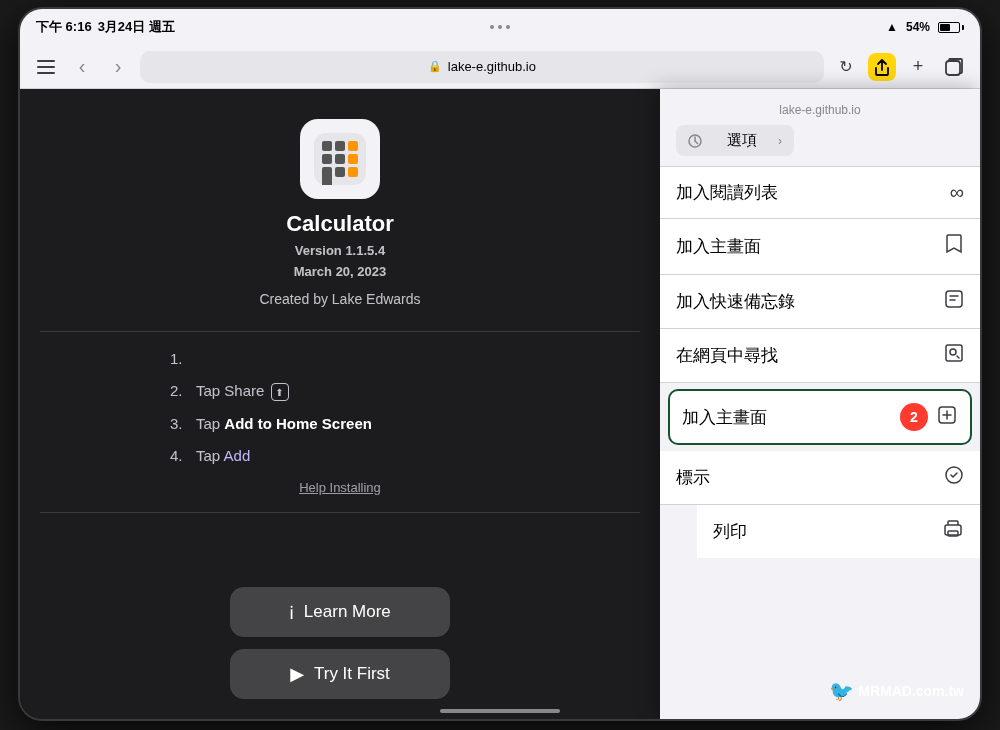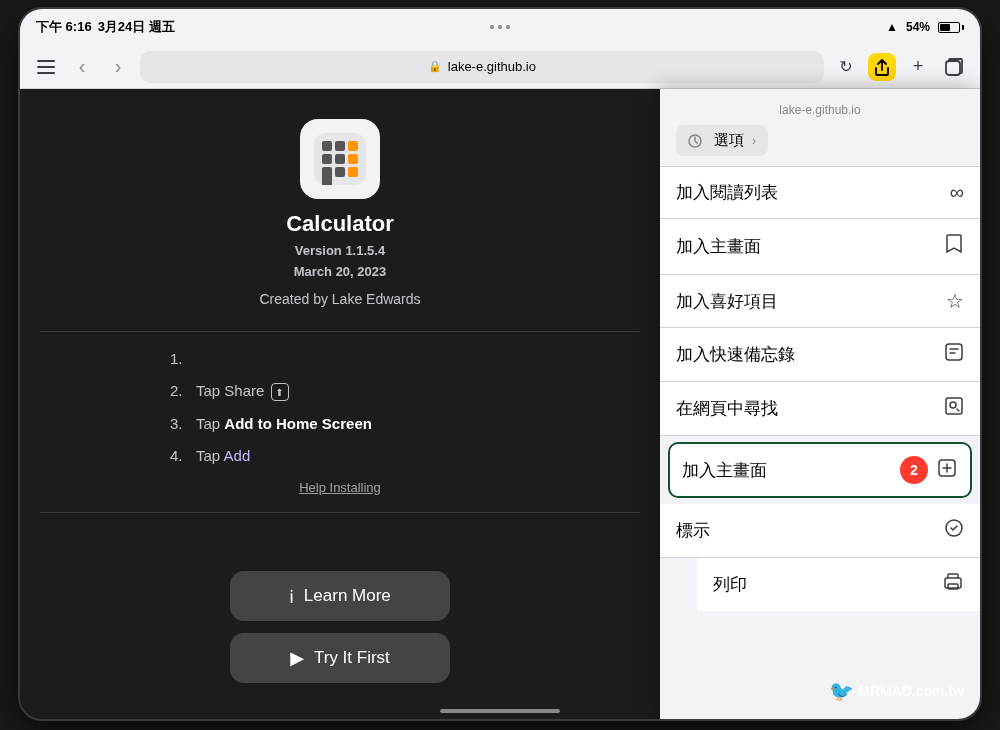--- a/index.html
+++ b/index.html
@@ -139,21 +139,21 @@
     }
 
     
     .webpage {
       width: 640px;
       height: 100%;
       background: #1c1c1e;
       display: flex;
       flex-direction: column;
       align-items: center;
-      padding: 30px 20px 36px;
+      padding: 30px 20px 20px;
       overflow: hidden;
     }
 
     .app-icon-wrapper {
       width: 80px;
       height: 80px;
       background: #f2f2f7;
       border-radius: 18px;
       display: flex;
       align-items: center;
@@ -298,21 +298,21 @@
     }
     .dropdown-url {
       font-size: 12px;
       color: #888;
       text-align: center;
       margin-bottom: 8px;
     }
     .dropdown-options-btn {
       display: flex;
       align-items: center;
-      gap: 8px;
+      gap: 21px;
       background: #e5e5ea;
       border-radius: 8px;
       padding: 6px 12px;
       font-size: 15px;
       color: #000;
       width: fit-content;
     }
     .dropdown-options-chevron {
       font-size: 12px;
       color: #888;
@@ -530,24 +530,20 @@
         <span class="menu-item-label">加入閱讀列表</span>
         <span class="menu-item-icon">∞</span>
       </div>
       <div class="menu-item">
         <span class="menu-item-label">加入主畫面</span>
         <span class="menu-item-icon">
           <svg width="20" height="22" viewBox="0 0 20 22" fill="none">
               <path d="M3 3a1 1 0 011-1h12a1 1 0 011 1v16l-7-4-7 4V3z" stroke="#3c3c43" stroke-width="1.5"></path>
             </svg>
         </span>
-      </div>
-      <div class="menu-item">
-        <span class="menu-item-label">加入喜好項目</span>
-        <span class="menu-item-icon">☆</span>
       </div>
       <div class="menu-item">
         <span class="menu-item-label">加入快速備忘錄</span>
         <span class="menu-item-icon">
           <svg width="20" height="20" viewBox="0 0 20 20" fill="none">
               <rect x="2" y="2" width="16" height="16" rx="3" stroke="#3c3c43" stroke-width="1.5"></rect>
               <path d="M6 7h8M6 11h5" stroke="#3c3c43" stroke-width="1.5" stroke-linecap="round"></path>
             </svg>
         </span>
       </div>

